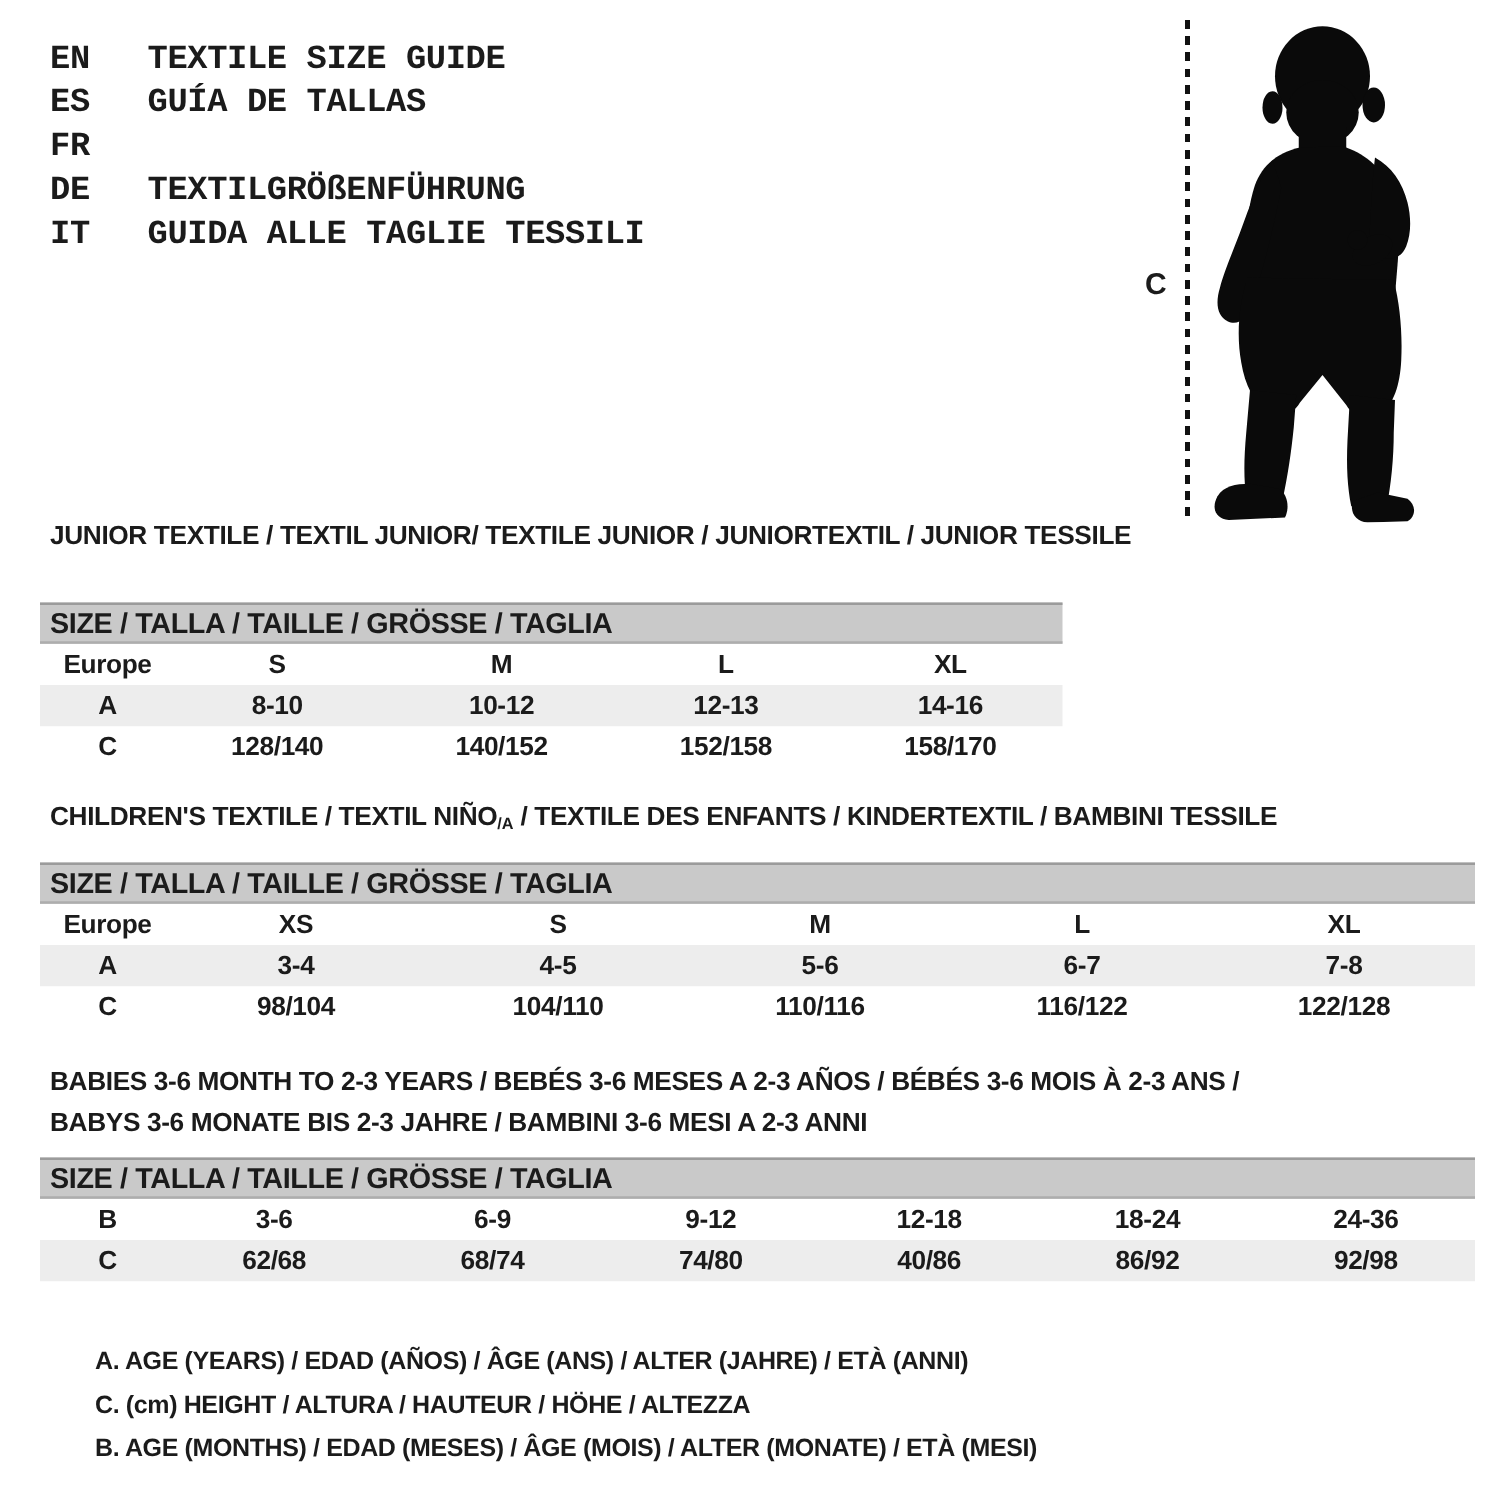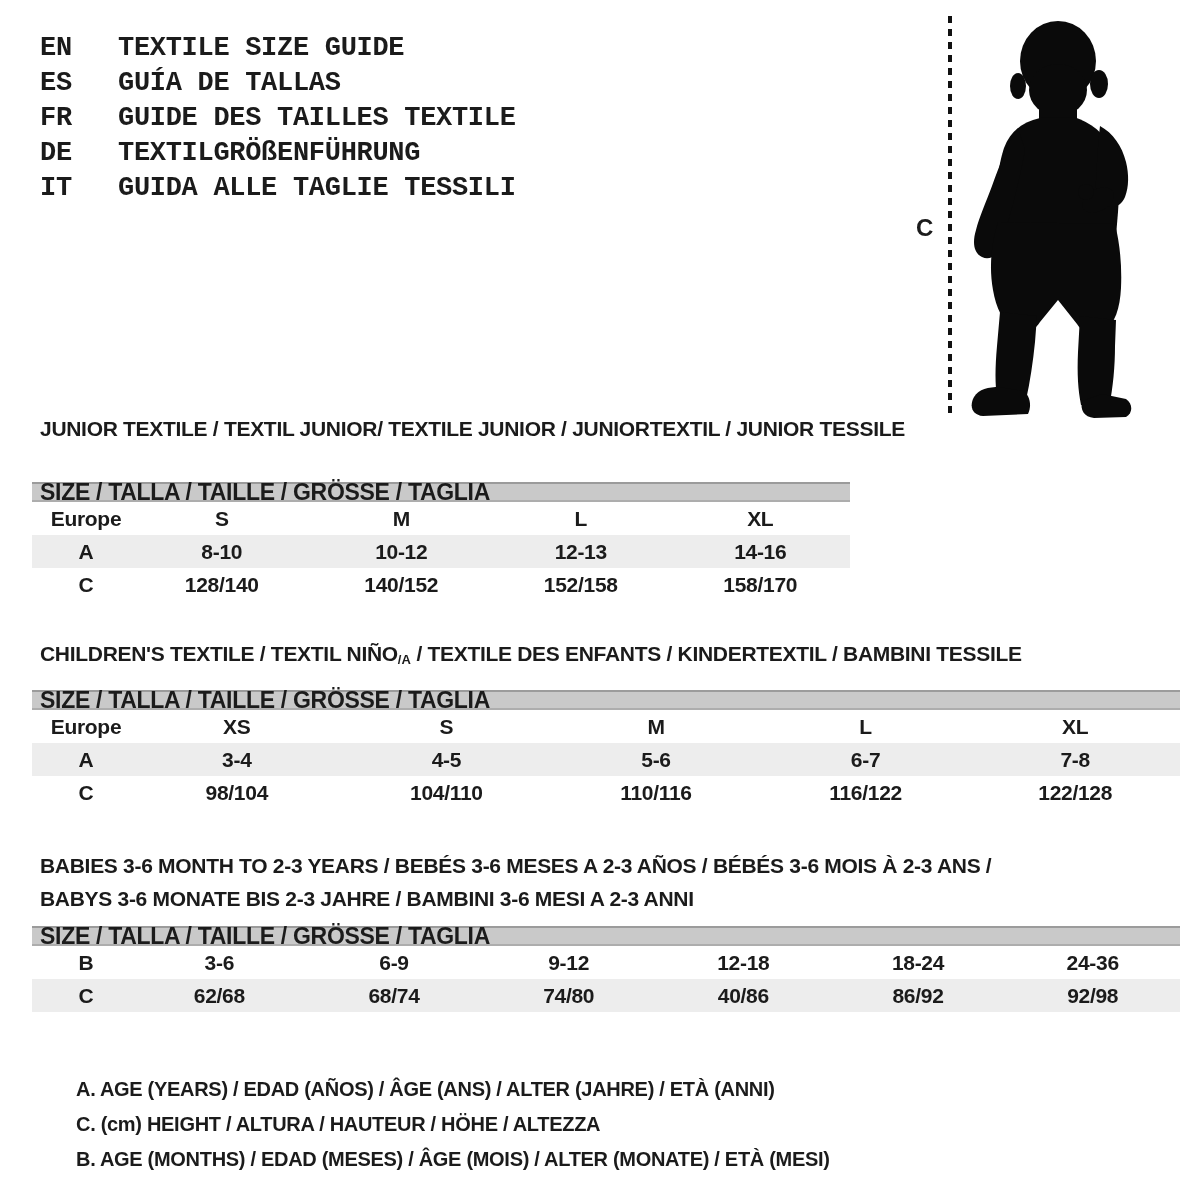--- a/index.html
+++ b/index.html
@@ -19,21 +19,21 @@
   }
   .measure-label{position:absolute;left:916px;top:214px;font-size:24px;}
   .figure-svg{position:absolute;left:962px;top:16px;width:178px;height:402px;}
   
   .sec-title{position:absolute;left:40px;font-size:21px;white-space:nowrap;}
   .sec-title .subscript{font-size:13px;vertical-align:-3px;letter-spacing:0;}
   .two-line{line-height:33px;}
   
   .size-table{position:absolute;left:32px;box-sizing:border-box;}
   .tbl-header{
-    height:20px;box-sizing:border-box;background:#c9c9c9;
+    height:33px;box-sizing:border-box;background:#c9c9c9;
     border-top:2px solid #9b9b9b;border-bottom:2px solid #adadad;
     display:flex;align-items:center;padding-left:8px;font-size:23px;
   }
   .tbl-row{
     display:grid;grid-template-columns:100px repeat(var(--cols),1fr);
     height:33px;align-items:center;font-size:21px;
   }
   .tbl-row.shaded{background:#ededed;}
   .cell{text-align:center;}
   .cell.label{text-align:center;padding-left:8px;}
@@ -49,21 +49,20 @@
     <div class="lang-row">
       <span class="lang-code">EN</span>
       <span>TEXTILE SIZE GUIDE</span>
     </div>
     <div class="lang-row">
       <span class="lang-code">ES</span>
       <span>GUÍA DE TALLAS</span>
     </div>
     <div class="lang-row">
       <span class="lang-code">FR</span>
-      <span>GUIDE DES TAILLES TEXTILE</span>
     </div>
     <div class="lang-row">
       <span class="lang-code">DE</span>
       <span>TEXTILGRÖßENFÜHRUNG</span>
     </div>
     <div class="lang-row">
       <span class="lang-code">IT</span>
       <span>GUIDA ALLE TAGLIE TESSILI</span>
     </div>
   </div>

